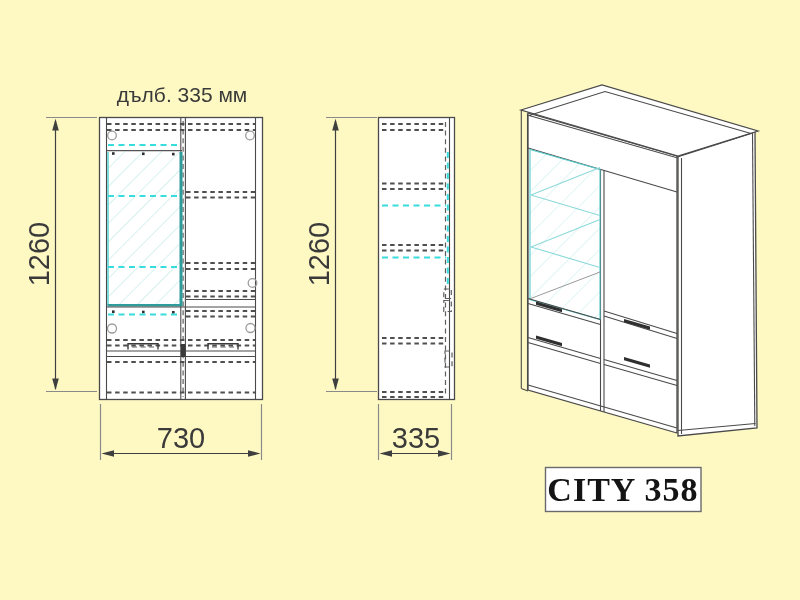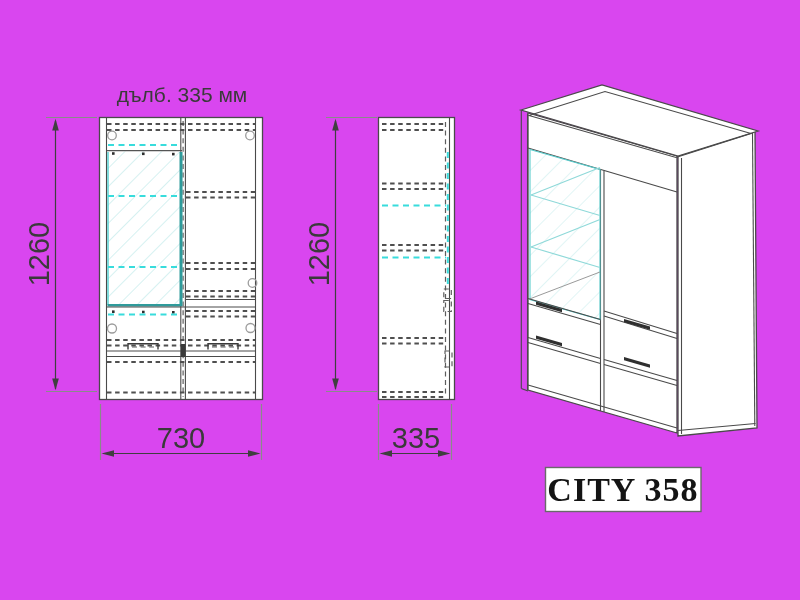--- a/index.html
+++ b/index.html
@@ -1,16 +1,16 @@
 <!DOCTYPE html>
 <html><head>
 <meta charset="utf-8">
 <style>
   html,body{margin:0;padding:0;background:#ffffff;}
-  .stage{position:relative;width:800px;height:600px;background:#d946ef;overflow:hidden;
+  .stage{position:relative;width:800px;height:600px;background:#fef9c3;overflow:hidden;
          font-family:"Liberation Sans",sans-serif;}
   svg{display:block}
   .ln1  {stroke:#4a4a4a;stroke-width:1.1;fill:none;}
   .lnw  {stroke:#4a4a4a;stroke-width:1.3;fill:#ffffff;}
   .hid  {stroke:#4f4f4f;stroke-width:2;stroke-dasharray:4.5 3.6;fill:none;}
   .hidthin{stroke:#5d5d5d;stroke-width:1.2;stroke-dasharray:5 3.6;fill:none;}
   .cyn  {stroke:#38dcdc;stroke-width:2;stroke-dasharray:6 4.5;fill:none;}
   .teal {stroke:#2f9b9b;fill:none;}
   .gls  {stroke:#4fcfcf;stroke-width:1.4;fill:none;}
   .ext  {stroke:#8a8a8a;stroke-width:1.2;fill:none;}

